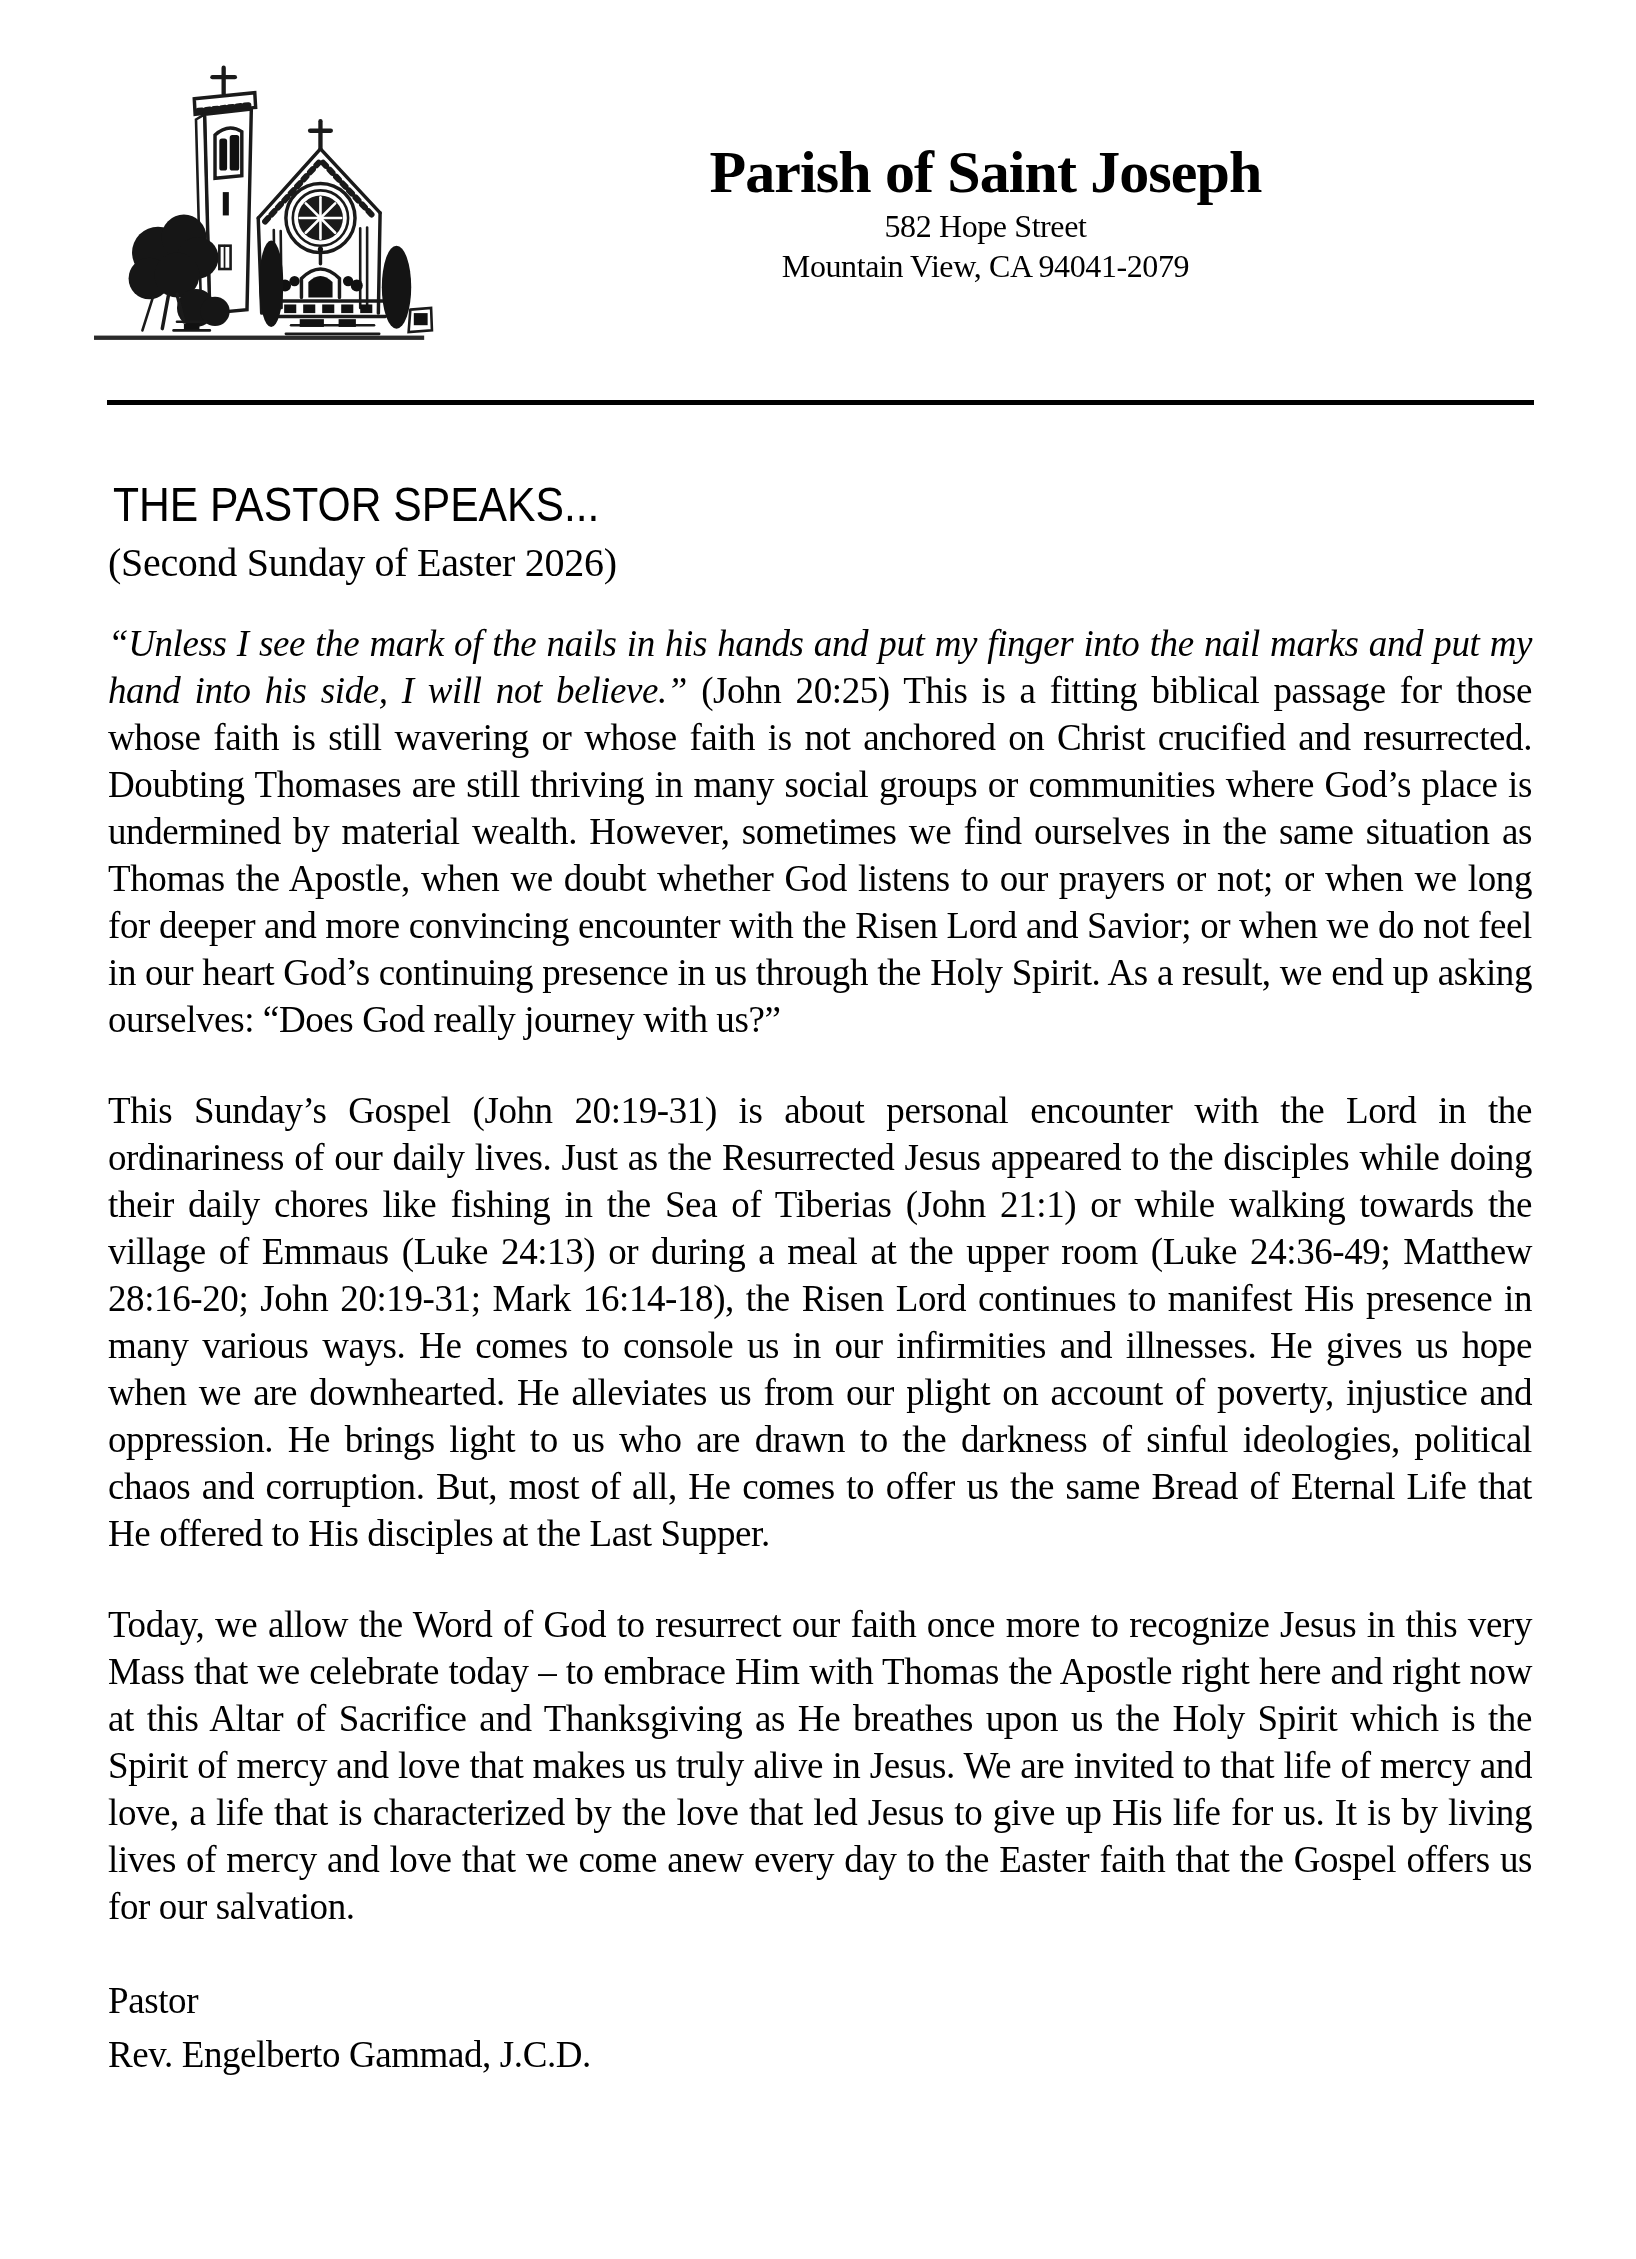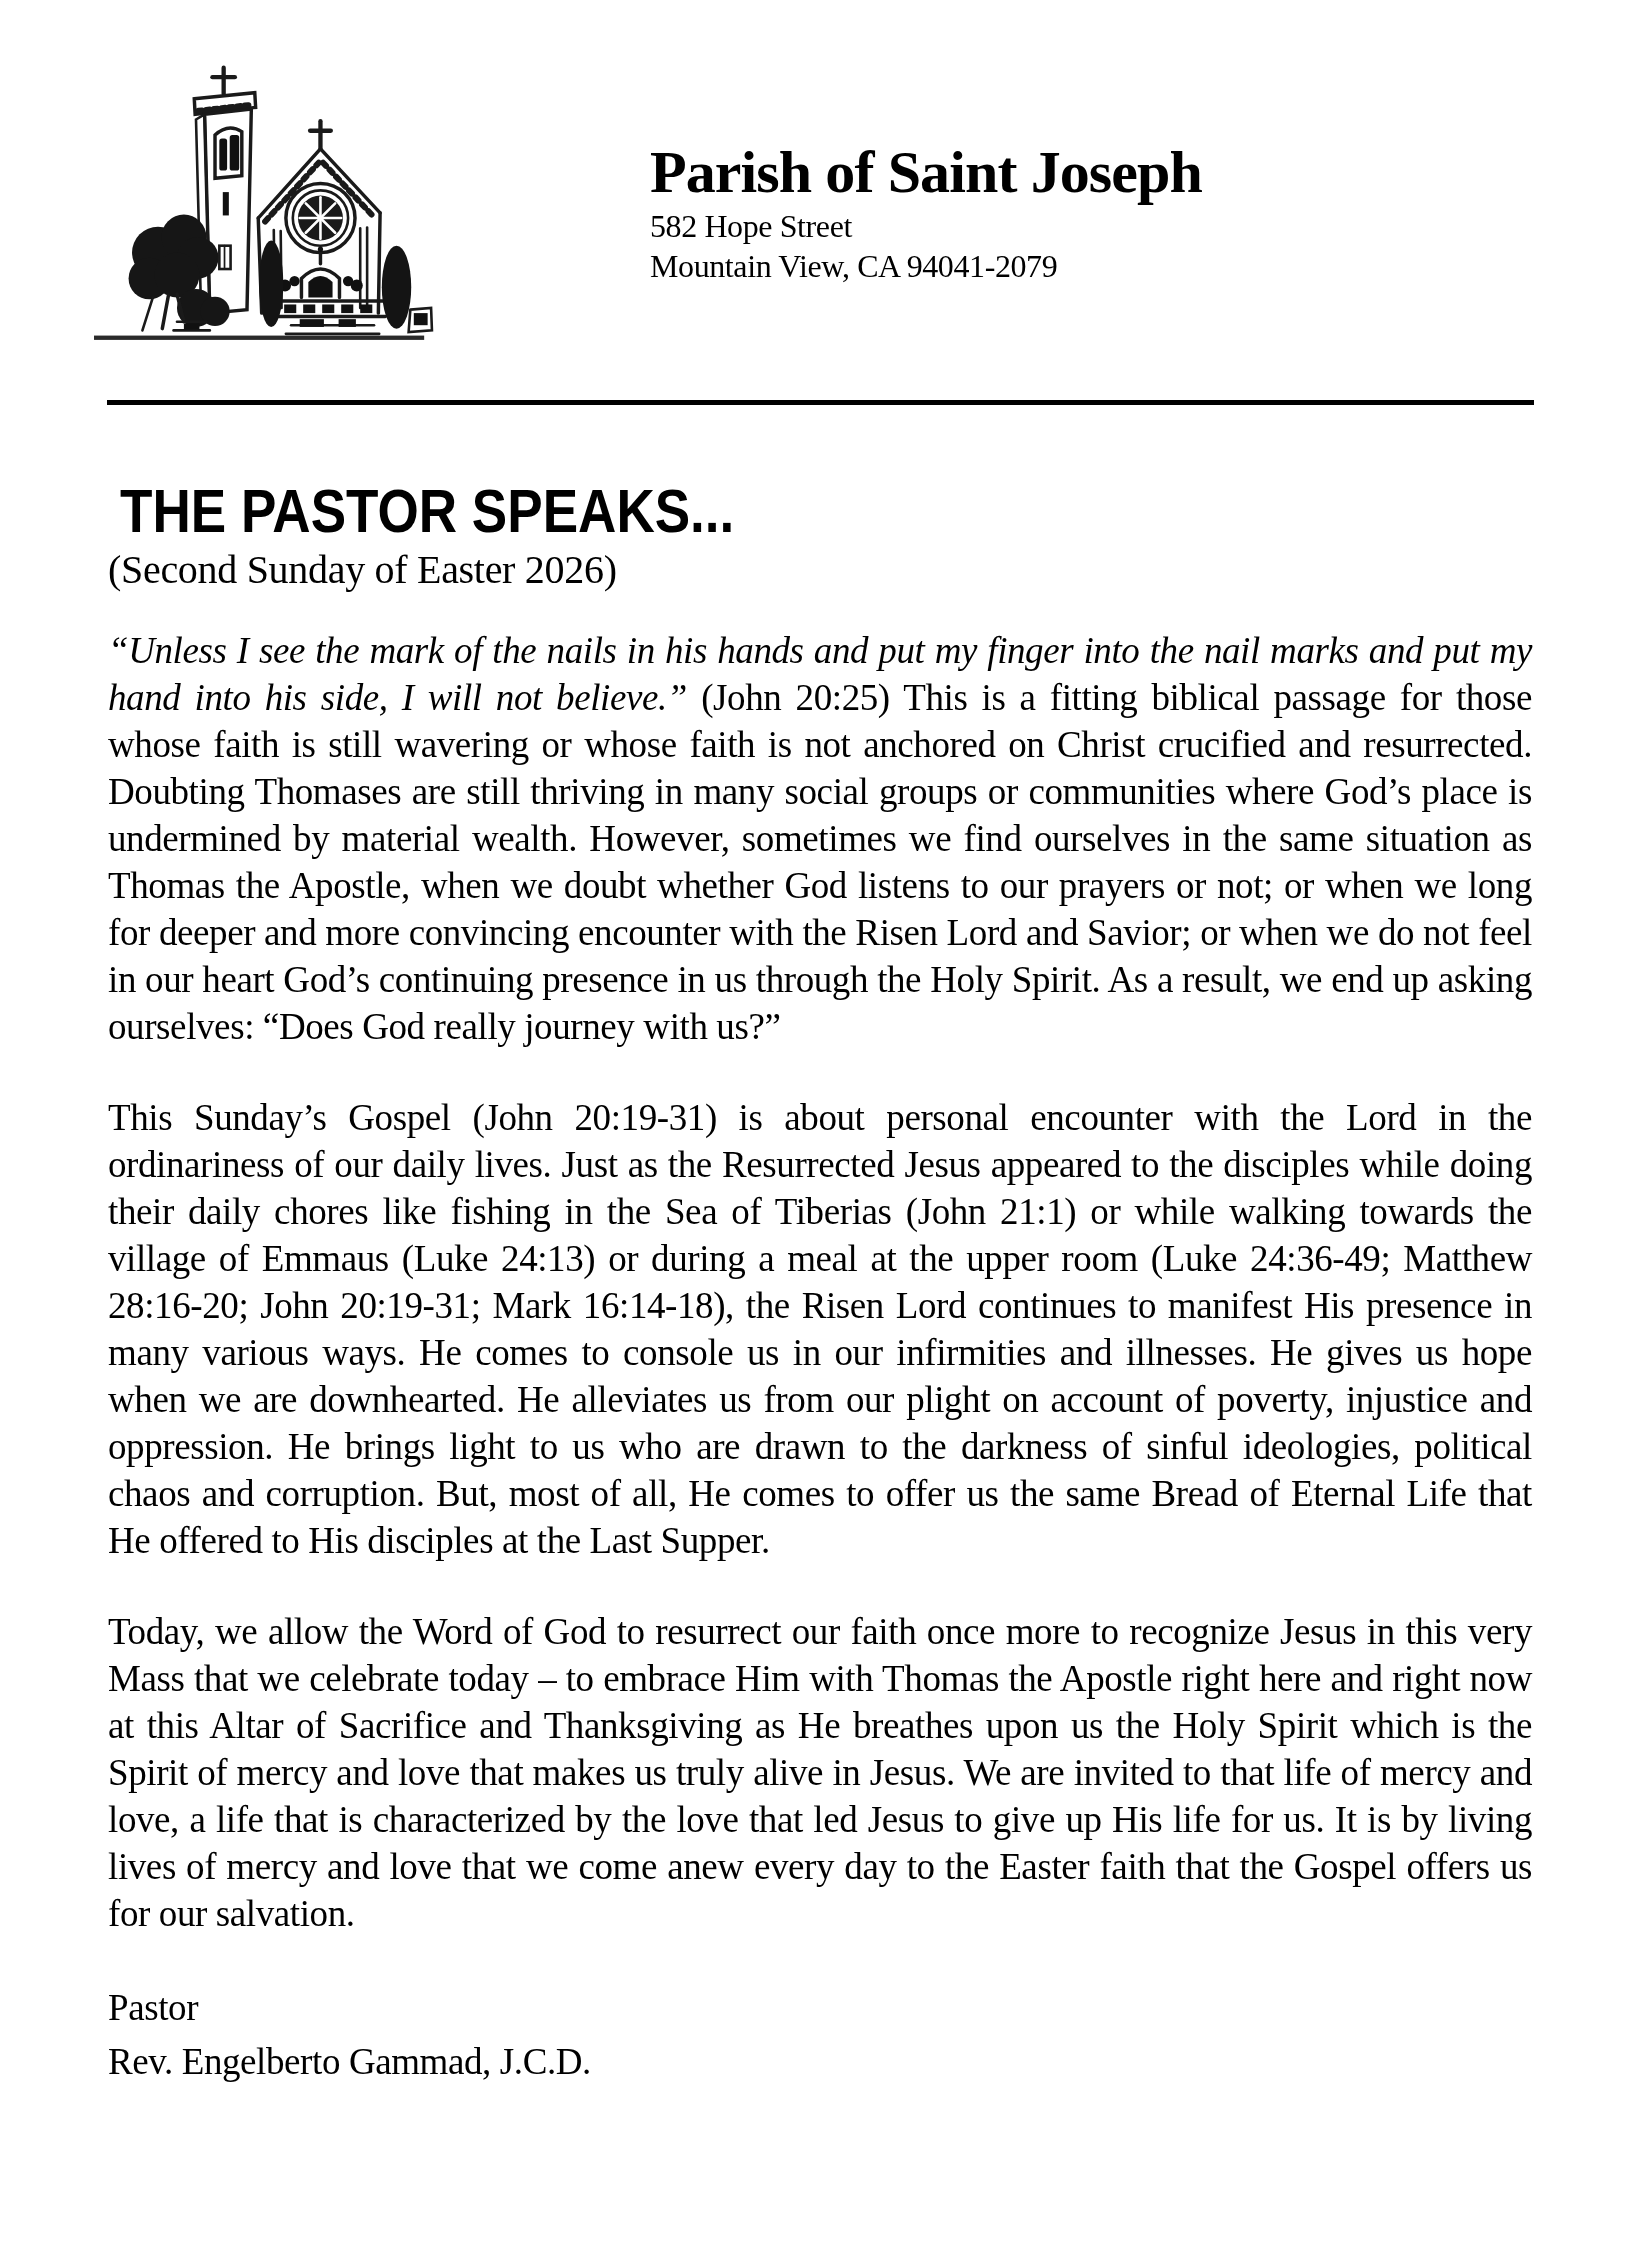--- a/index.html
+++ b/index.html
@@ -12,21 +12,21 @@
     overflow:hidden;
     margin:0 auto;
   }
   
   .church {
     position:absolute; left:75px; top:51px;
     width:363px; height:309px;
   }
   .header-text {
     position:absolute; left:650px; top:139px; width:671px;
-    text-align:left;
+    text-align:center;
   }
   .title {
     font-weight:bold;
     font-size:60px;
     line-height:1.12;
     letter-spacing:-0.9px;
   }
   .addr {
     font-size:32px;
     line-height:1.18;
@@ -35,24 +35,24 @@
   }
   .rule {
     position:absolute; left:107px; top:400px;
     width:1427px; height:5.3px; background:#000;
   }
   
   .content {
     position:absolute; left:108px; top:474px; width:1424px;
   }
   h1.heading {
-    margin:12px; padding:0;
+    margin:5px; padding:0;
     font-family:"Liberation Sans", sans-serif;
-    font-weight:bold;
-    font-size:61px;
+    font-weight:normal;
+    font-size:49px;
     line-height:51px;
     white-space:nowrap;
   }
   h1.heading .condensed {
     display:inline-block;
     transform:scaleX(0.87);
     transform-origin:left center;
     letter-spacing:0px;
   }
   .subheading {

